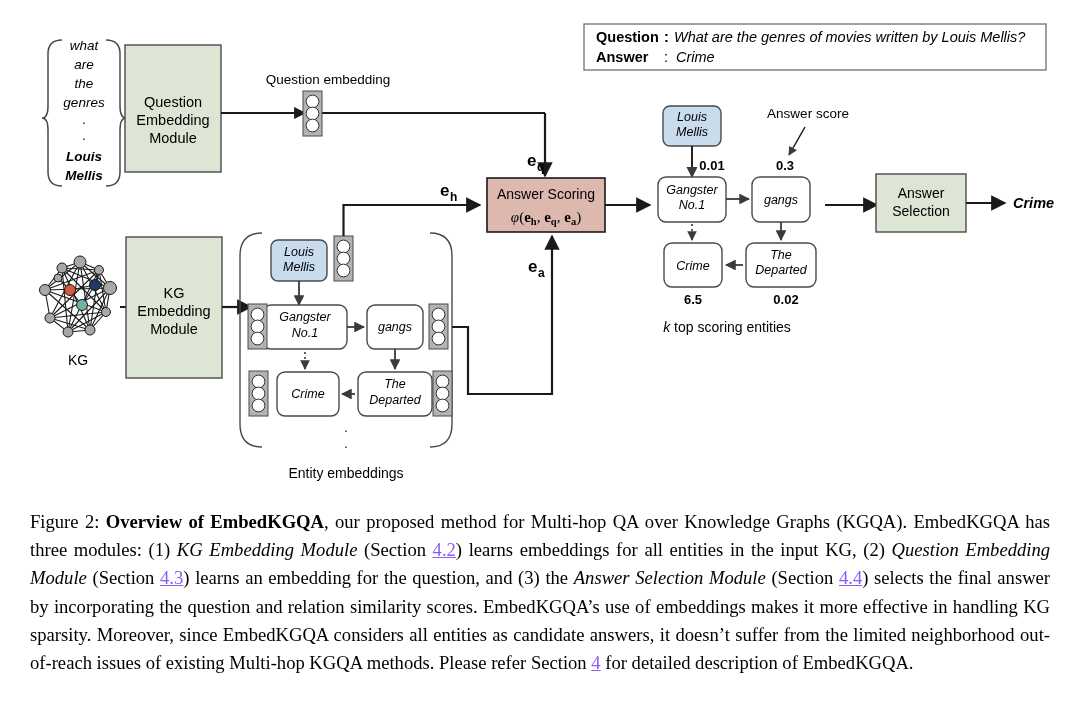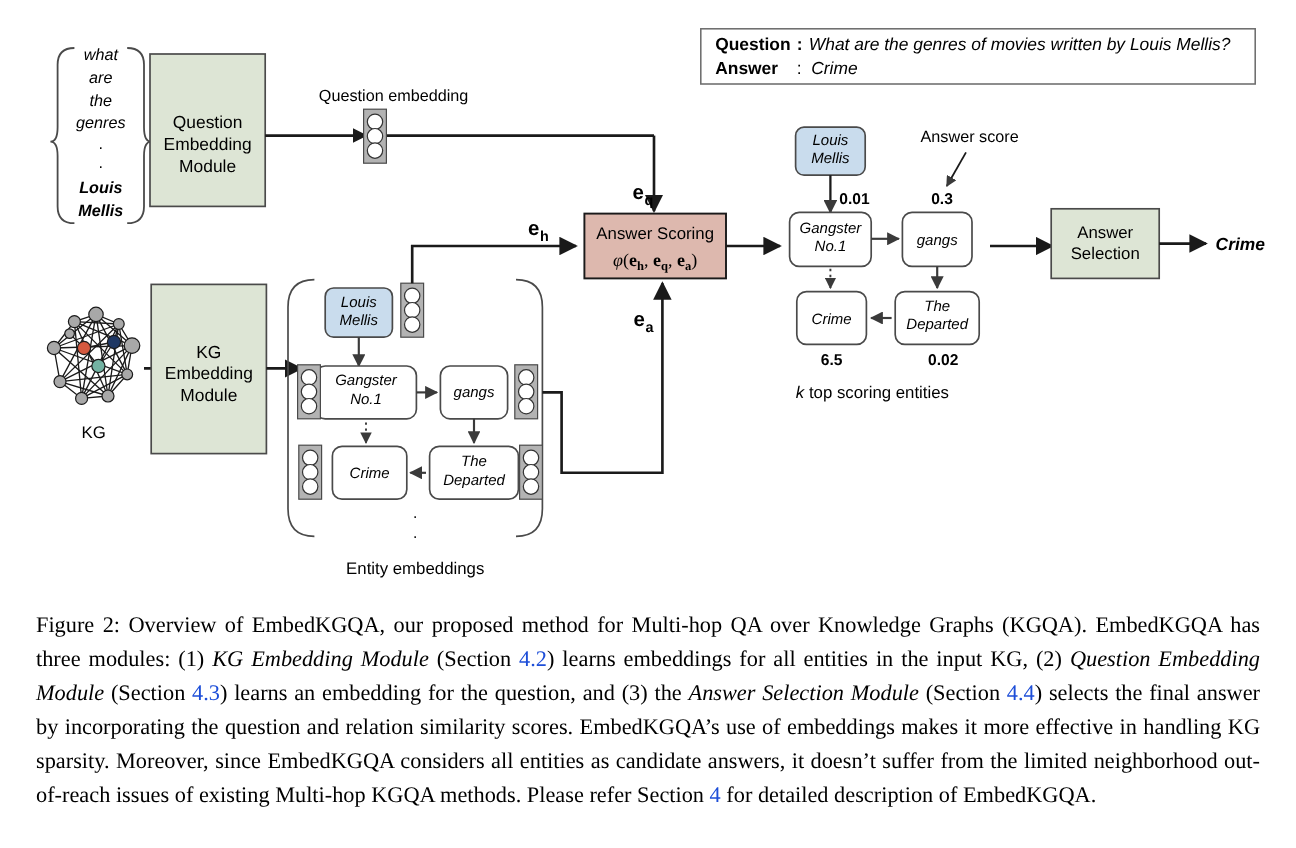--- a/index.html
+++ b/index.html
@@ -25,23 +25,23 @@
     left: 30px;
     top: 508px;
     width: 1020px;
     font-family: "Liberation Serif", serif;
     font-size: 18.6px;
     line-height: 28.2px;
     color: #000000;
     text-align: justify;
     text-justify: inter-word;
   }
-  #caption b { font-weight: normal; }
+  #caption b { font-weight: bold; }
   #caption i { font-style: italic; font-family: Liberation Serif, serif; }
-  .secref { color: #1d4ed8; }
+  .secref { color: #8b5cf6; text-decoration: underline; }
   .svg-text {
     font-family: "Liberation Sans", sans-serif;
     fill: #000000;
   }
 </style>
 </head>
 <body>
 
 <svg id="figure-canvas" viewBox="0 0 1080 500">
   <defs>

